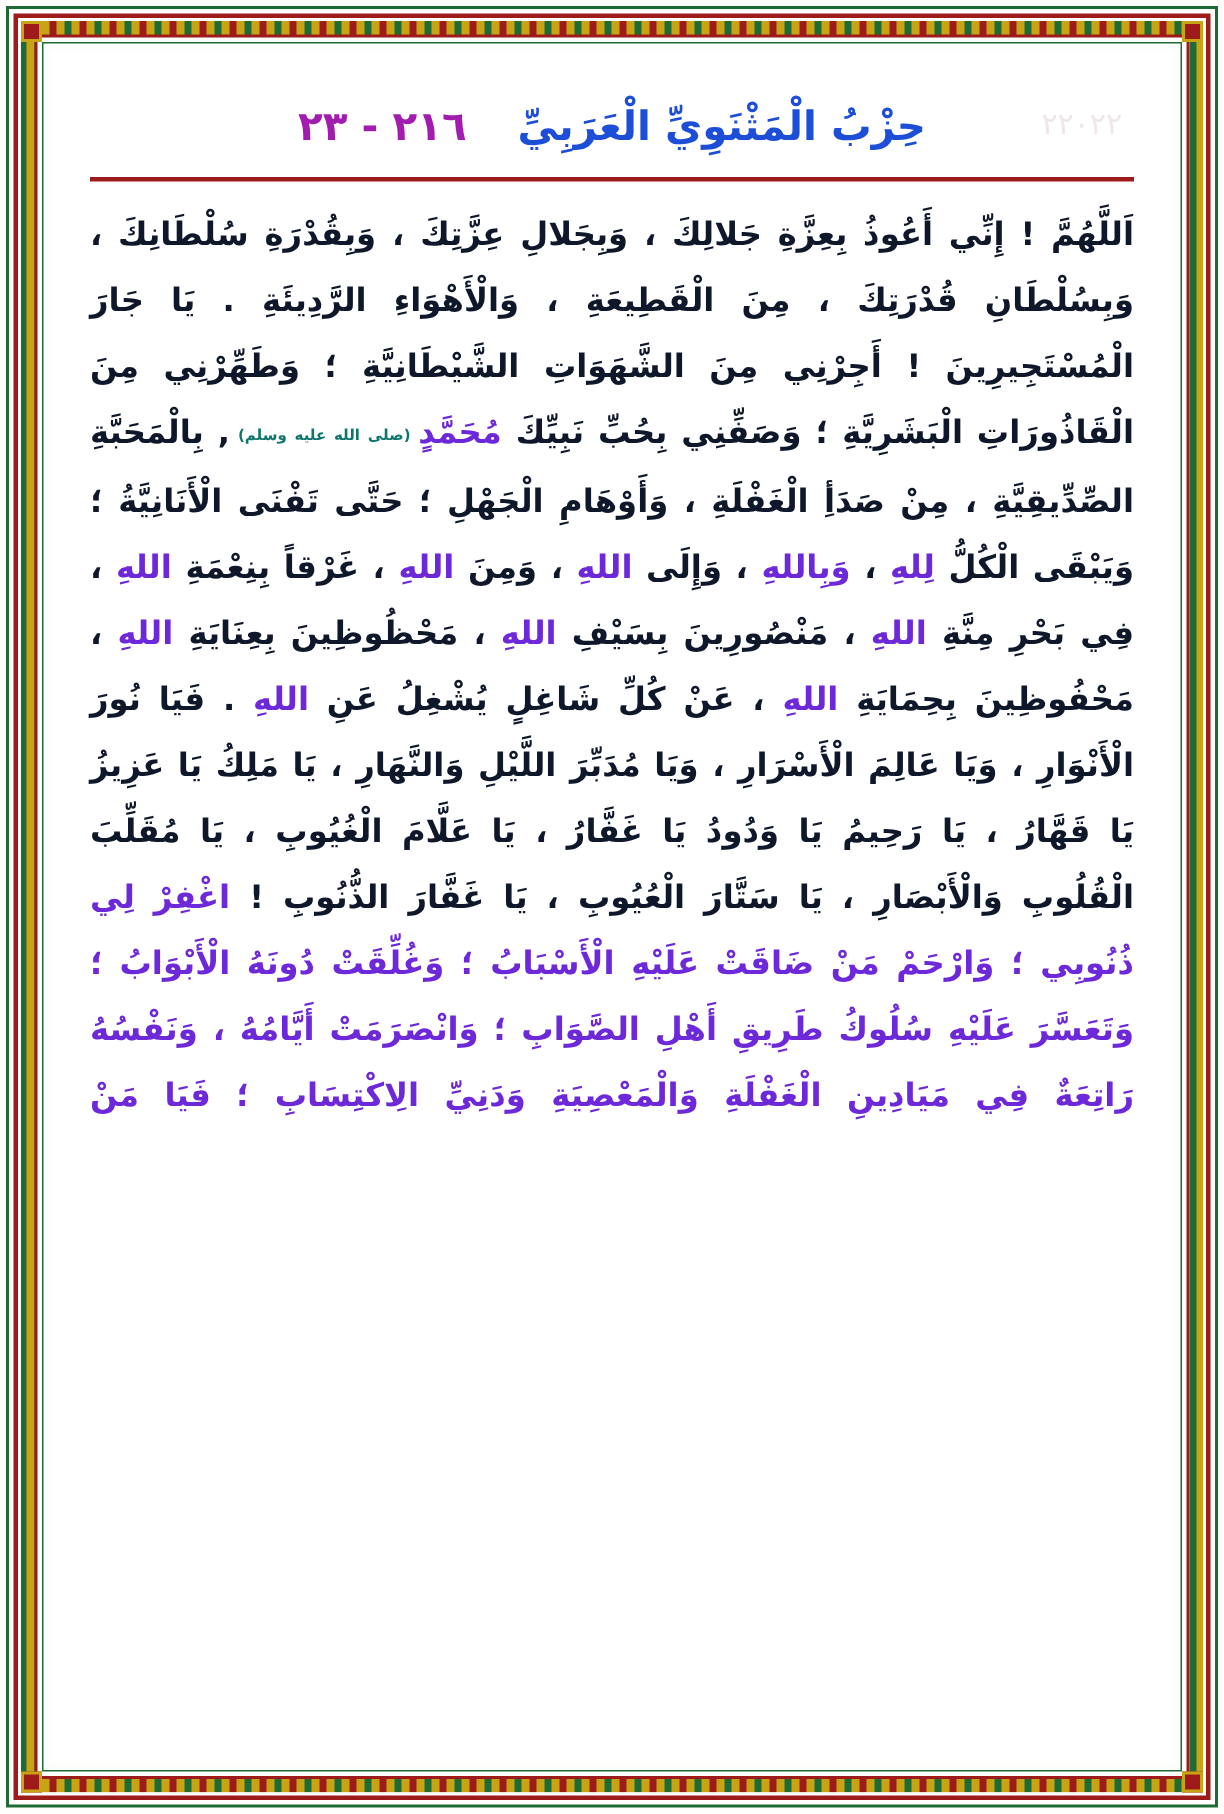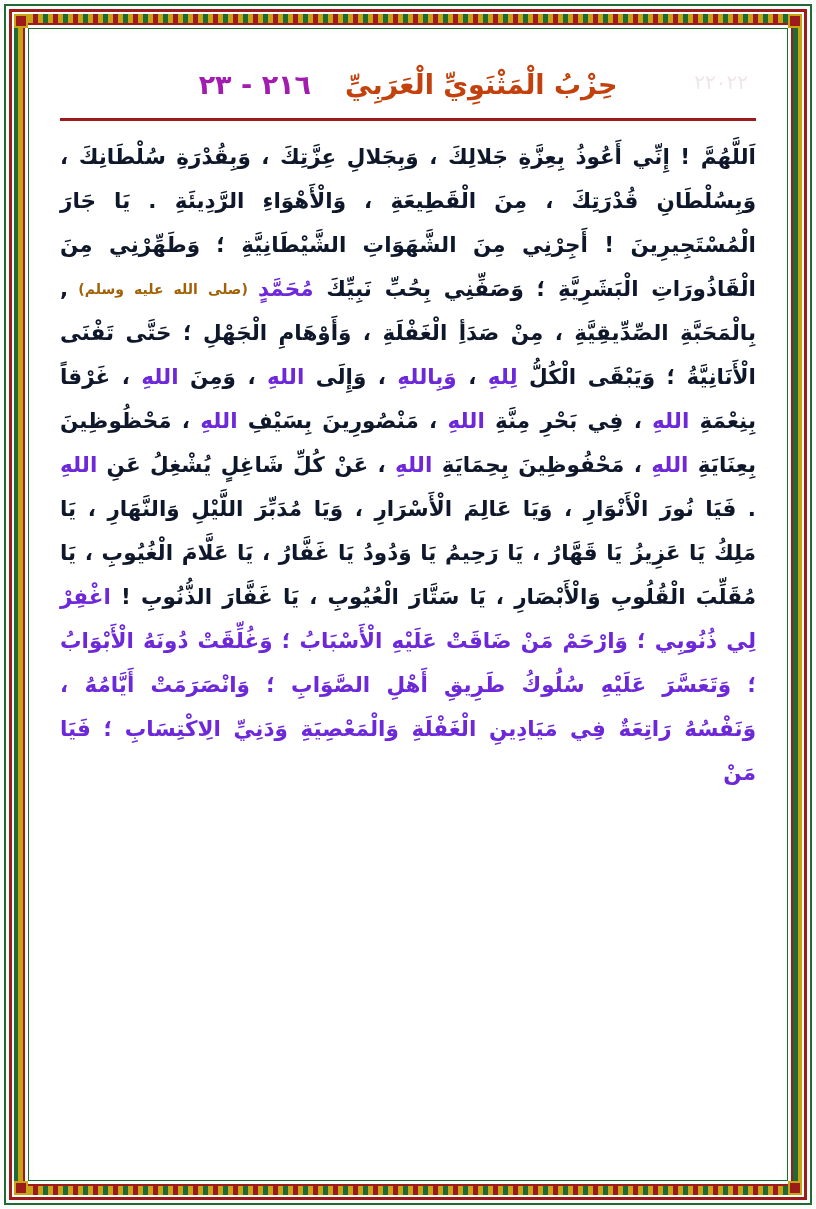--- a/index.html
+++ b/index.html
@@ -88,21 +88,21 @@
   
   .header {
     position: relative;
     height: 64px;
     display: flex;
     align-items: center;
     justify-content: center;
     gap: 34px;
   }
   .header-title {
-    color: #c2410c;
+    color: #1d4ed8;
     font-size: 27px;
     font-weight: bold;
     letter-spacing: 0.5px;
     white-space: nowrap;
   }
   .header-pages {
     color: #a21caf;
     font-size: 27px;
     font-weight: bold;
     white-space: nowrap;
@@ -136,22 +136,22 @@
     word-spacing: 1px;
   }
   .body-text p {
     margin: 0;
     text-align: justify;
     text-align-last: justify;
   }
   .seg-green { color: #0f172a; }
   .seg-red   { color: #6d28d9; }
   .seg-small {
-    font-size: 14px;
-    color: #a16207;
+    font-size: 10px;
+    color: #0f766e;
     vertical-align: 2px;
   }
 </style>
 </head>
 <body>
 
 <div class="page">
 
   <div class="border-outer"></div>
   <div class="border-mid"></div>

